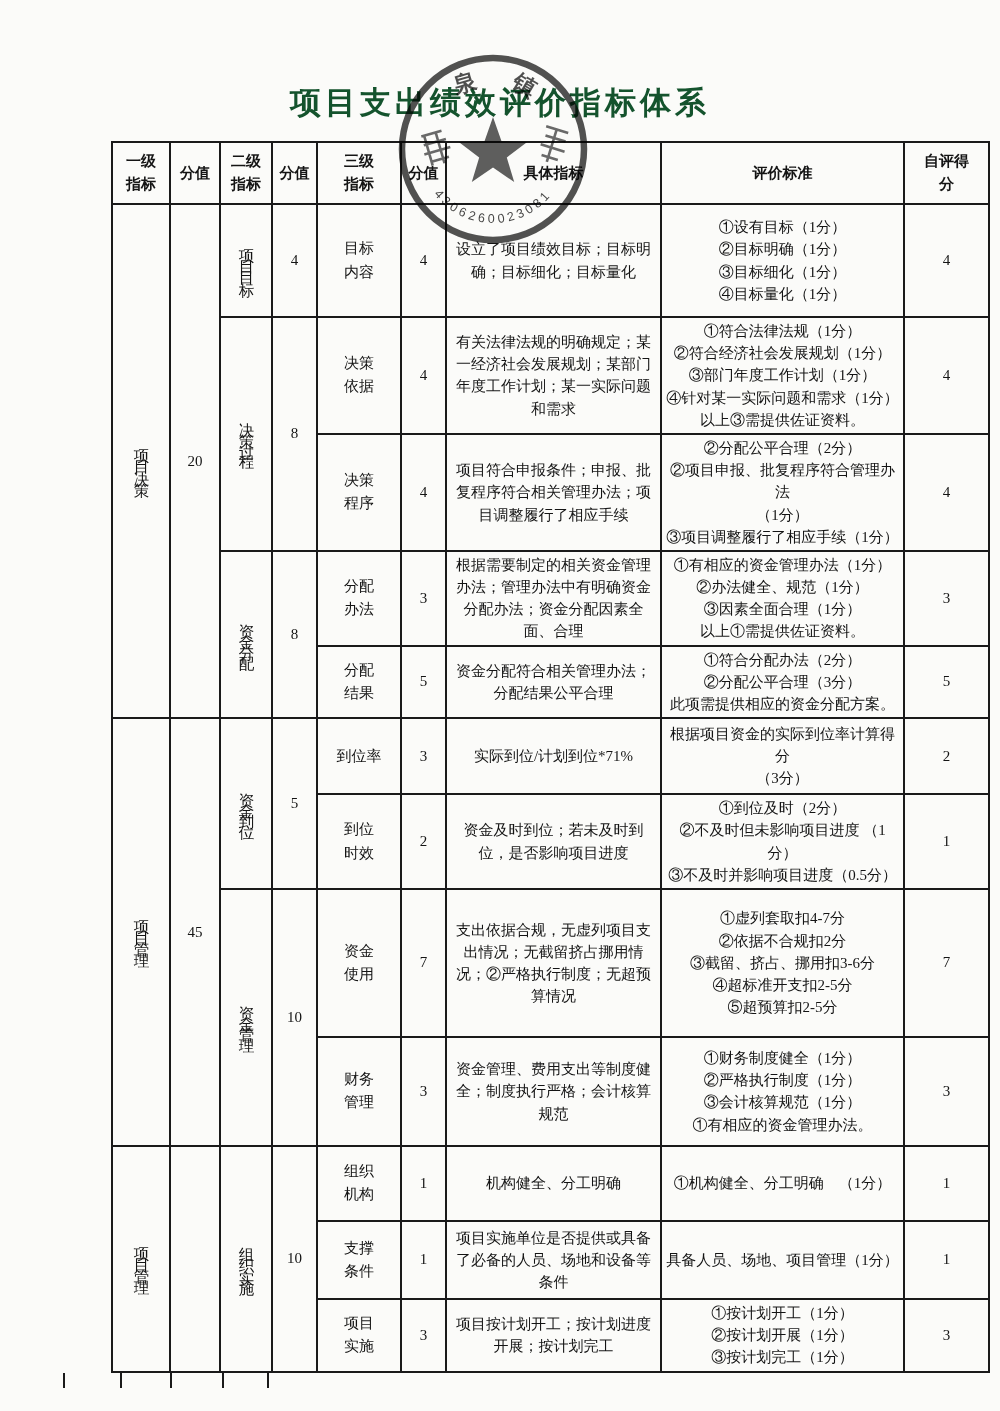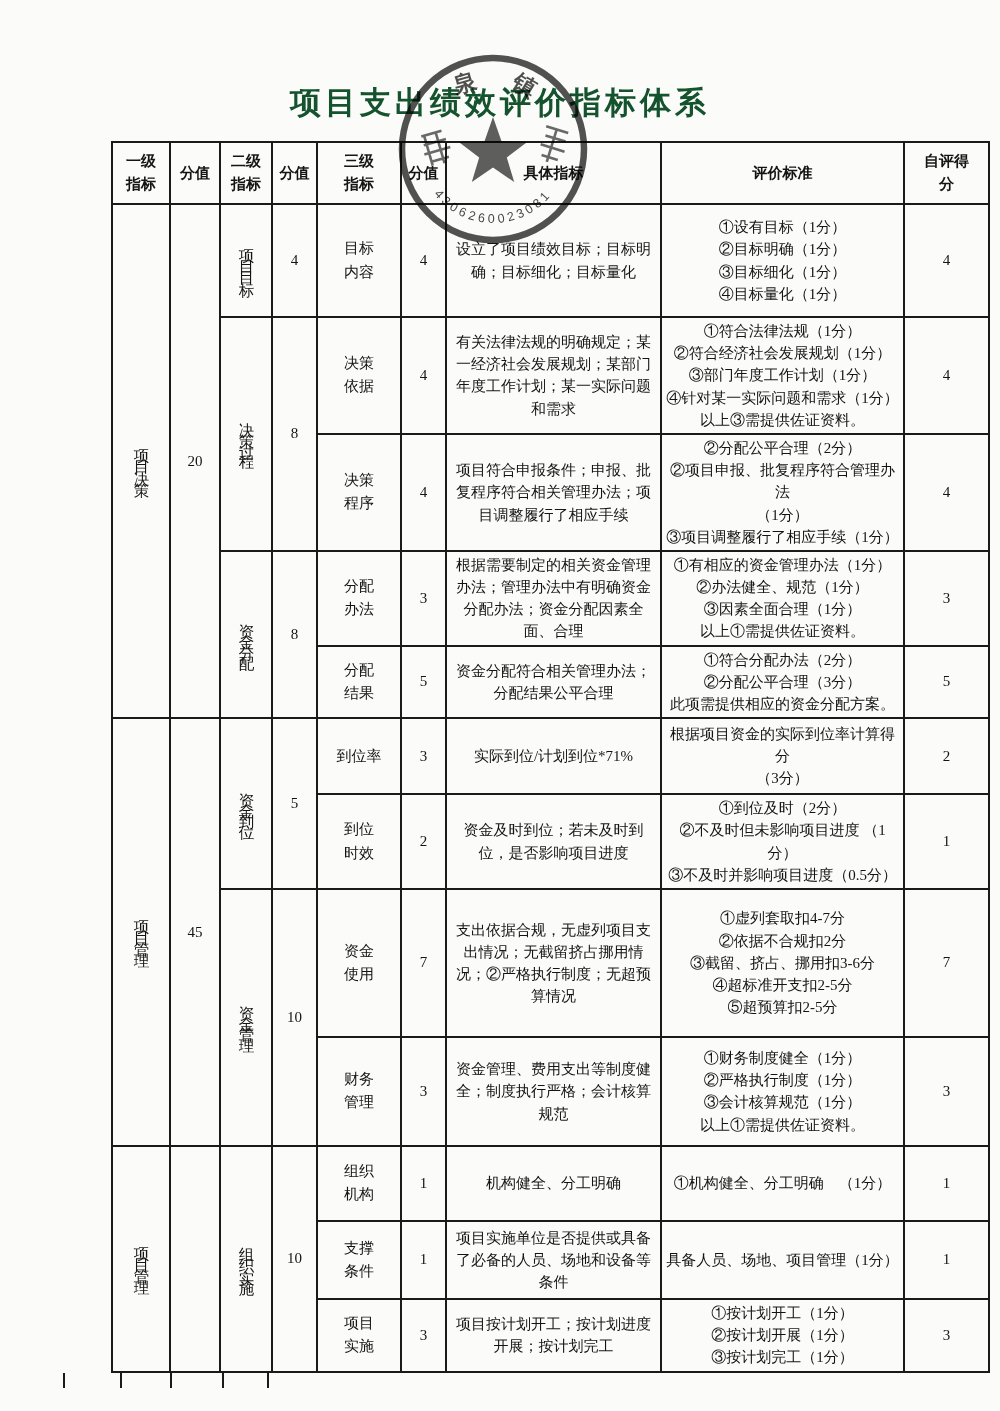--- a/index.html
+++ b/index.html
@@ -165,21 +165,21 @@
 ⑤超预算扣2-5分</span></td>
           <td class="score">7</td>
         </tr>
         <tr style="height:109px">
           <td><span class="w2">财务管理</span></td>
           <td class="num">3</td>
           <td class="spec"><span class="pre">资金管理、费用支出等制度健全；制度执行严格；会计核算规范</span></td>
           <td class="std"><span class="pre">①财务制度健全（1分）
 ②严格执行制度（1分）
 ③会计核算规范（1分）
-以上①需提供佐证资料。</span></td>
+①有相应的资金管理办法。</span></td>
           <td class="score">3</td>
         </tr>
         <tr style="height:75px">
           <td rowspan="3" class="open-bottom"><span class="v">项目管理</span></td>
           <td rowspan="3" class="num open-bottom"></td>
           <td rowspan="3" class="open-bottom"><span class="v">组织实施</span></td>
           <td rowspan="3" class="num open-bottom">10</td>
           <td><span class="w2">组织机构</span></td>
           <td class="num">1</td>
           <td class="spec"><span class="pre">机构健全、分工明确</span></td>

